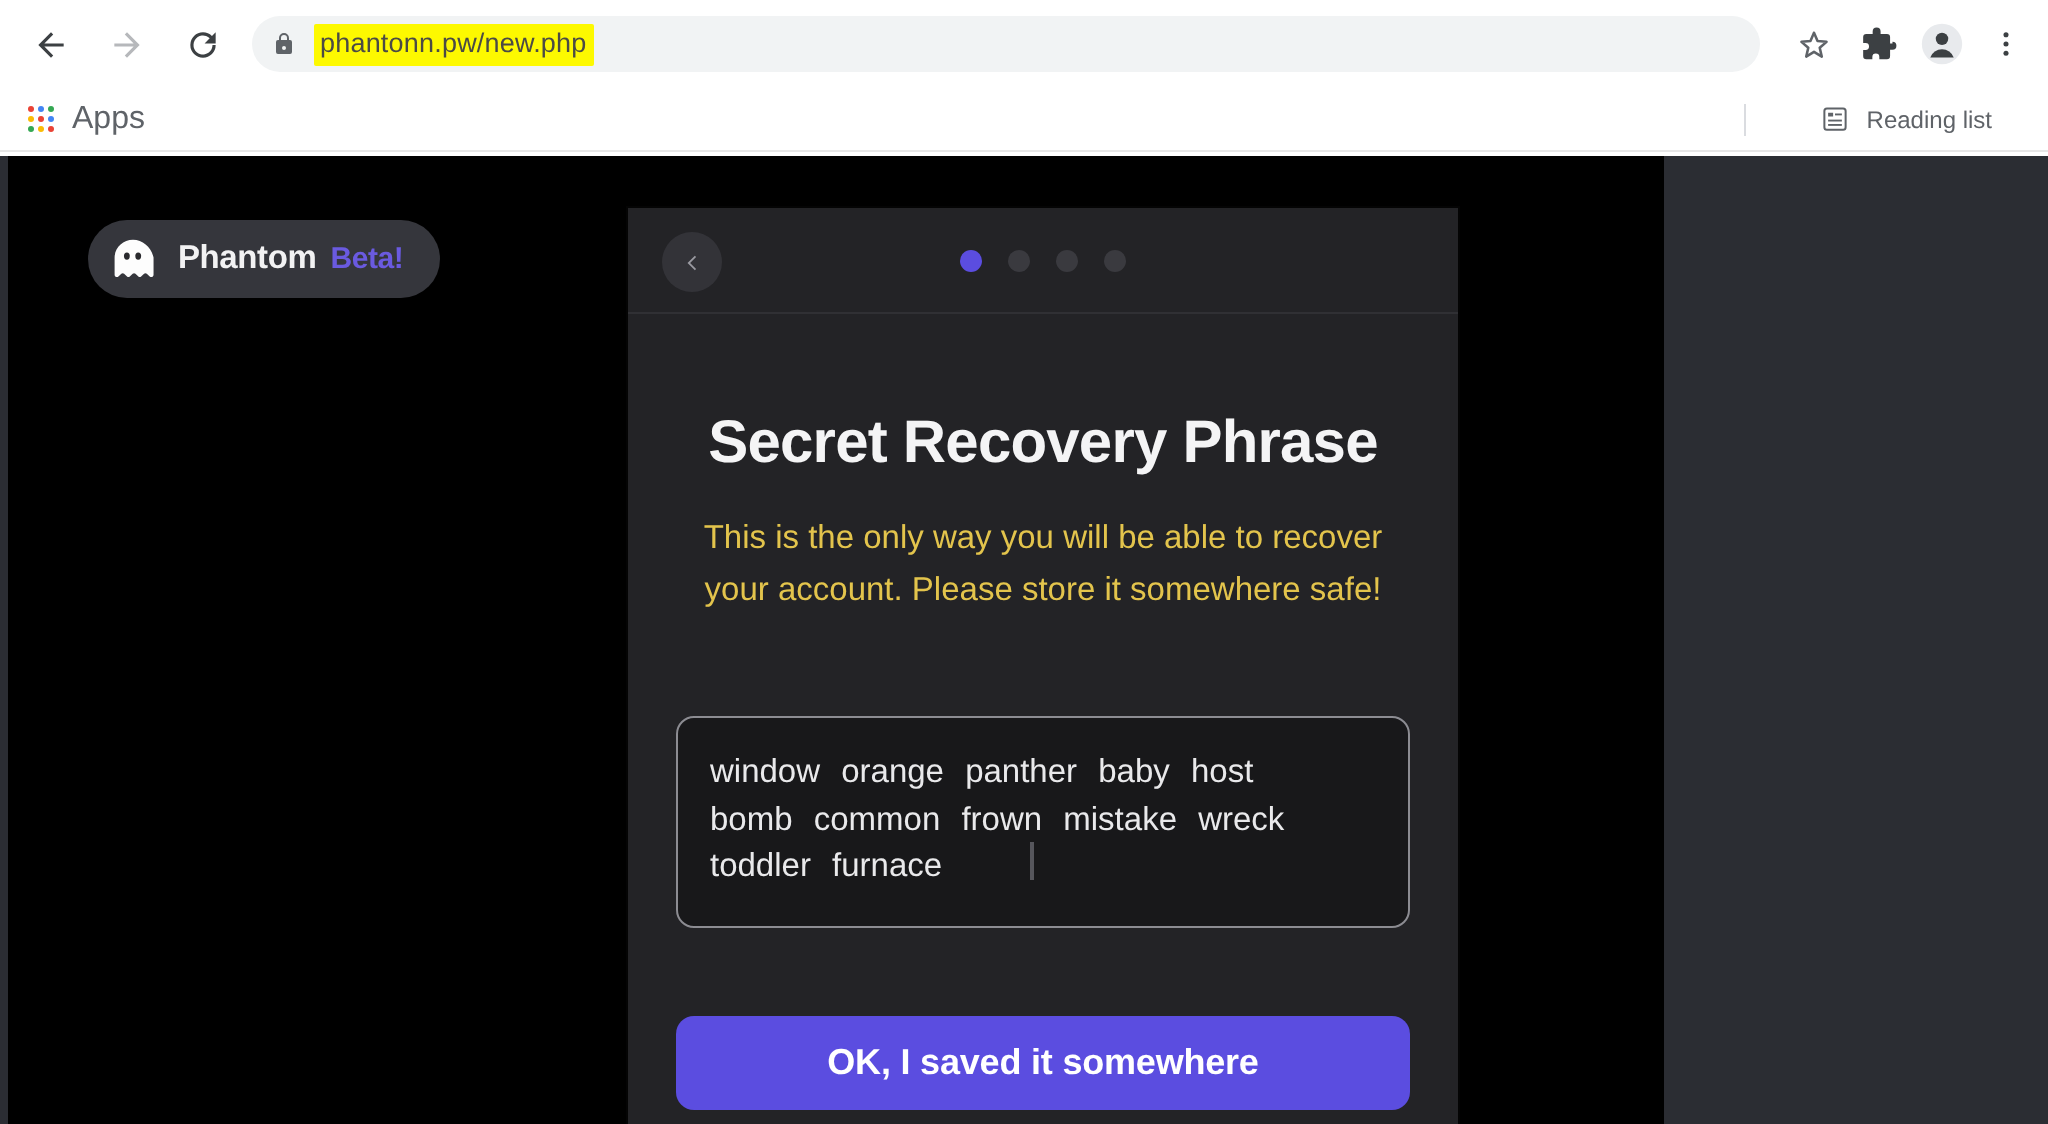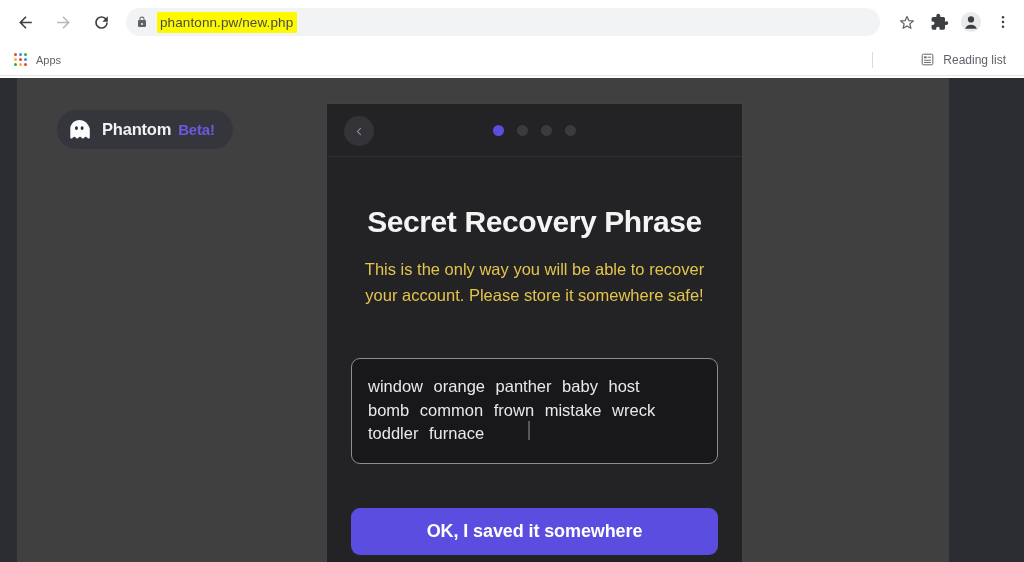--- a/index.html
+++ b/index.html
@@ -123,48 +123,48 @@
   }
   .apps-grid {
     display: grid;
     grid-template-columns: repeat(3, 3px);
     grid-template-rows: repeat(3, 3px);
     gap: 2px;
     margin-right: 9px;
   }
   .apps-grid i { display: block; width: 3px; height: 3px; border-radius: 50%; }
   .apps-label {
-    font-size: 11px;
+    font-size: 16px;
     color: #5f6368;
   }
 
   .reading-list {
     position: absolute;
-    right: 12px;
+    right: 22px;
     display: flex;
     align-items: center;
     cursor: pointer;
     padding: 3px 6px;
     border-radius: 4px;
     text-align: center;
   }
   .rl-sep {
     position: absolute;
     right: 151px;
     width: 1px; height: 16px;
     background: #dadce0;
   }
   .rl-label { font-size: 12px; color: #5f6368; margin-left: 8px; }
 
   
   .page {
     position: absolute;
-    top: 78px; left: 17px;
-    width: 932px; height: 484px;
-    background: #404040;
+    top: 78px; left: 4px;
+    width: 828px; height: 484px;
+    background: #000000;
   }
 
   
   .brand-pill {
     position: absolute;
     top: 32px; left: 40px;
     height: 39px;
     display: flex;
     align-items: center;
     padding: 0 18px 0 11px;

